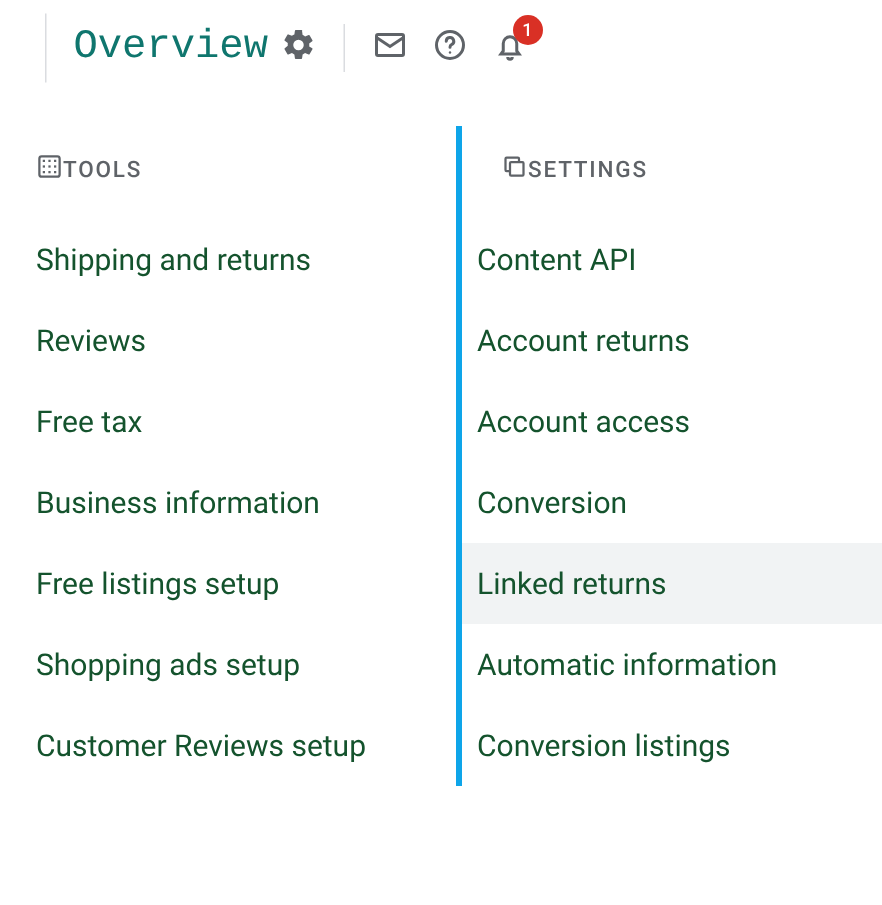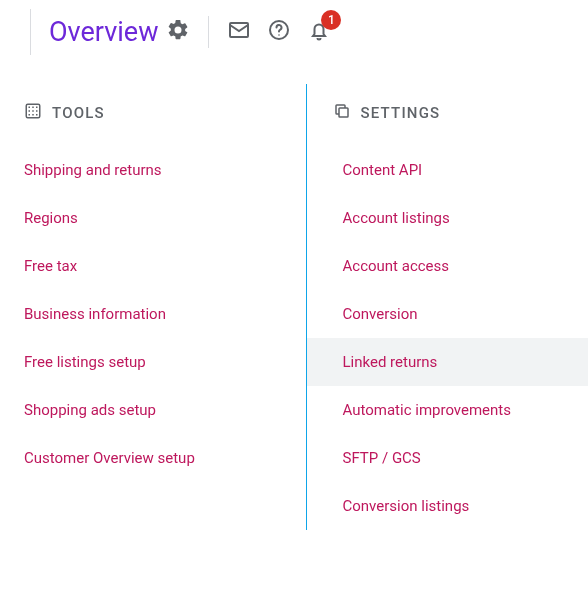--- a/index.html
+++ b/index.html
@@ -15,23 +15,24 @@
 
 .header {
   display: flex;
   align-items: center;
   height: 64px;
   padding: 0 20px 0 30px;
   border-bottom: none;
 }
 .header-title {
   font-size: 27px;
-  color: #6d28d9;
+  color: #0f766e;
   flex: 1;
   letter-spacing: 0;
+  font-family: Liberation Mono, monospace;
 }
 .header-title-wrap {
   border-left: 1px solid #dadce0;
   padding-left: 18px;
   height: 46px;
   display: flex;
   align-items: center;
 }
 .header-icons {
   display: flex;
@@ -78,43 +79,42 @@
   display: flex;
   background: #fff;
   margin-top: 20px;
 }
 .col {
   flex: 1;
   padding: 18px 0 0 0;
 }
 .col.left { padding-left: 24px; }
 .col.right {
-  border-left: 1px solid #0ea5e9;
+  border-left: 4px solid #0ea5e9;
   padding-left: 0;
 }
 .col-head {
   display: flex;
   align-items: center;
-  gap: 10px;
   padding: 0 0 22px 0;
   color: #5f6368;
   font-size: 15px;
   letter-spacing: 1.2px;
   font-weight: 500;
 }
 .col.right .col-head { padding-left: 26px; }
 .col-head svg { width: 18px; height: 18px; color: #5f6368; }
 .item {
-  font-size: 15px;
-  color: #be185d;
+  font-size: 20px;
+  color: #14532d;
   padding: 15px 0;
   cursor: pointer;
   line-height: 1.2;
 }
-.col.right .item { padding-left: 36px; padding-right: 12px; }
+.col.right .item { padding-left: 10px; padding-right: 12px; }
 .item.highlight { background: #f1f3f4; }
 </style>
 </head>
 <body>
 
 <div class="header">
   <div class="header-title-wrap">
     <div class="header-title">Overview</div>
   </div>
   <div class="header-icons">
@@ -168,40 +168,39 @@
             <rect x="11" y="11" width="2" height="2"></rect>
             <rect x="16" y="11" width="2" height="2"></rect>
             <rect x="6" y="16" width="2" height="2"></rect>
             <rect x="11" y="16" width="2" height="2"></rect>
             <rect x="16" y="16" width="2" height="2"></rect>
           </svg>
       </span>
       <span>TOOLS</span>
     </div>
     <div class="item">Shipping and returns</div>
-    <div class="item">Regions</div>
+    <div class="item">Reviews</div>
     <div class="item">Free tax</div>
     <div class="item">Business information</div>
     <div class="item">Free listings setup</div>
     <div class="item">Shopping ads setup</div>
-    <div class="item">Customer Overview setup</div>
+    <div class="item">Customer Reviews setup</div>
   </div>
 
   <div class="col right">
     <div class="col-head">
       <span>
         <svg viewBox="0 0 24 24" fill="none" stroke="currentColor" stroke-width="2">
             <rect x="8" y="8" width="12" height="12" rx="1"></rect>
             <path d="M16 8V5a1 1 0 0 0-1-1H5a1 1 0 0 0-1 1v10a1 1 0 0 0 1 1h3"></path>
           </svg>
       </span>
       <span>SETTINGS</span>
     </div>
     <div class="item">Content API</div>
-    <div class="item">Account listings</div>
+    <div class="item">Account returns</div>
     <div class="item">Account access</div>
     <div class="item">Conversion</div>
     <div class="item highlight">Linked returns</div>
-    <div class="item">Automatic improvements</div>
-    <div class="item">SFTP / GCS</div>
+    <div class="item">Automatic information</div>
     <div class="item">Conversion listings</div>
   </div>
 </div>
 
 </body></html>

